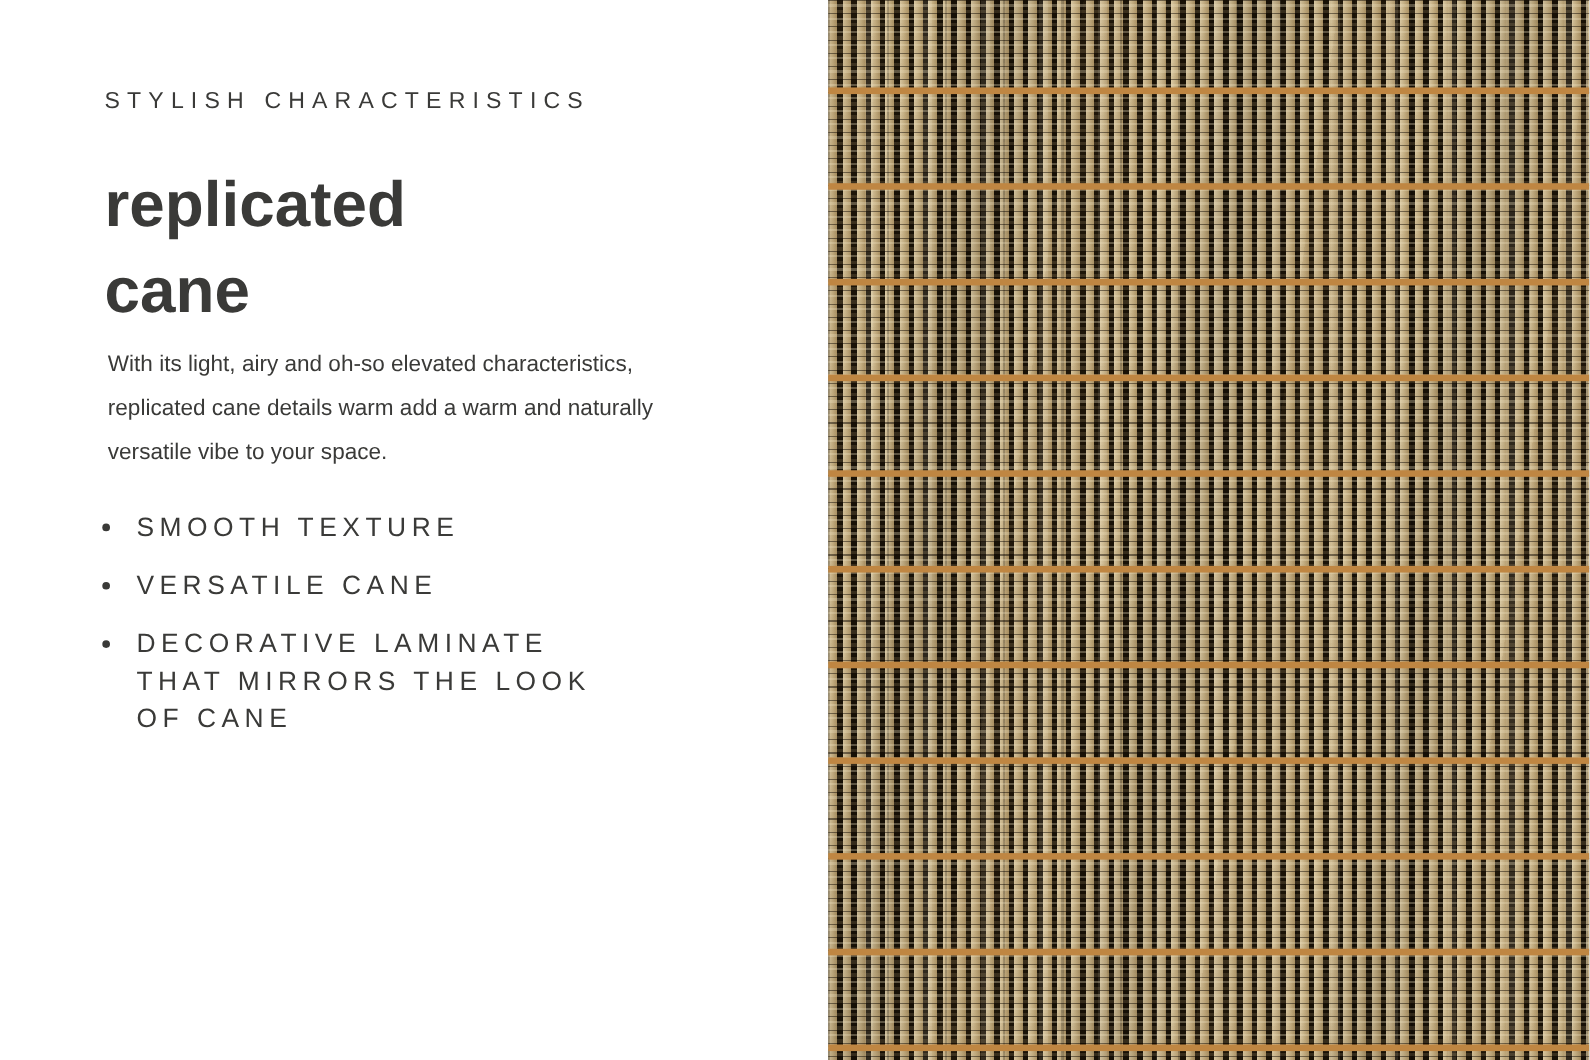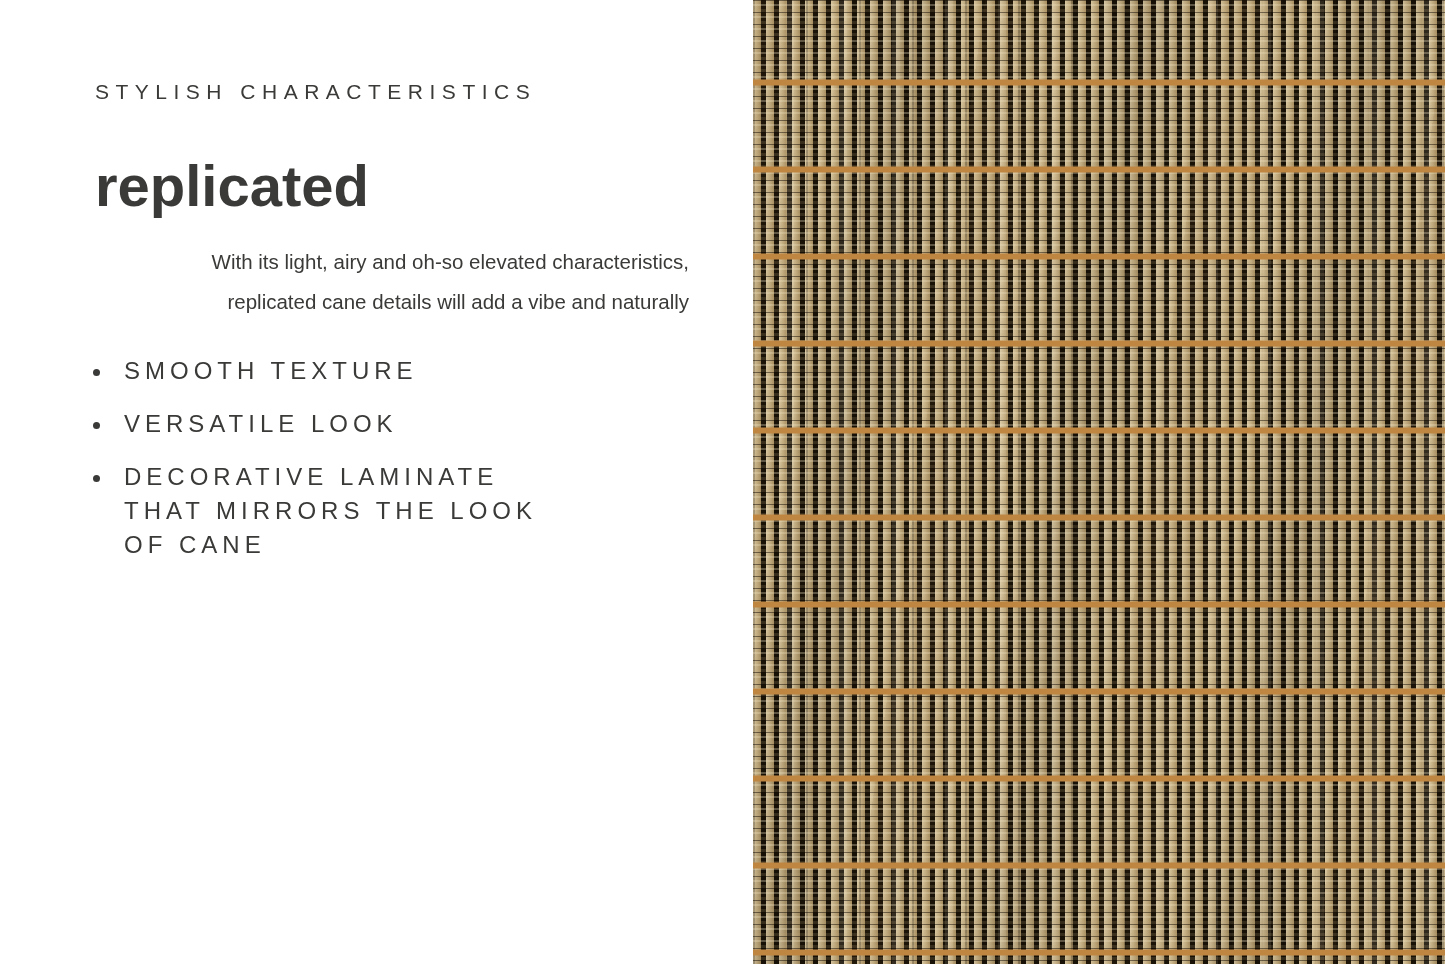--- a/index.html
+++ b/index.html
@@ -36,25 +36,24 @@
     margin: 0 0 6px 0;
     font-size: 58px;
     line-height: 1.36;
     font-weight: 700;
     letter-spacing: 0;
   }
   .title span {
     display: block;
   }
   .description {
-    margin: 16px;
+    margin: 3px;
     font-size: 20.5px;
     line-height: 40px;
     font-weight: 400;
-    text-align: right;
   }
   .description span {
     display: block;
     white-space: nowrap;
   }
   .features {
     margin: 32px 0 0 0;
     padding: 0 0 0 19px;
     list-style: disc;
     font-size: 24px;
@@ -110,26 +109,28 @@
   }
 </style>
 </head>
 <body>
 
 <div class="page">
   <section class="content">
     <p class="eyebrow">STYLISH CHARACTERISTICS</p>
     <h1 class="title">
       <span>replicated</span>
+      <span>cane</span>
     </h1>
     <p class="description">
       <span>With its light, airy and oh-so elevated characteristics,</span>
-      <span>replicated cane details will add a vibe and naturally</span>
+      <span>replicated cane details warm add a warm and naturally</span>
+      <span>versatile vibe to your space.</span>
     </p>
     <ul class="features">
       <li>SMOOTH TEXTURE</li>
-      <li>VERSATILE LOOK</li>
+      <li>VERSATILE CANE</li>
       <li>DECORATIVE LAMINATE THAT MIRRORS THE LOOK OF CANE</li>
     </ul>
   </section>
 
   <div class="swatch" role="img"></div>
 </div>
 
 </body></html>

